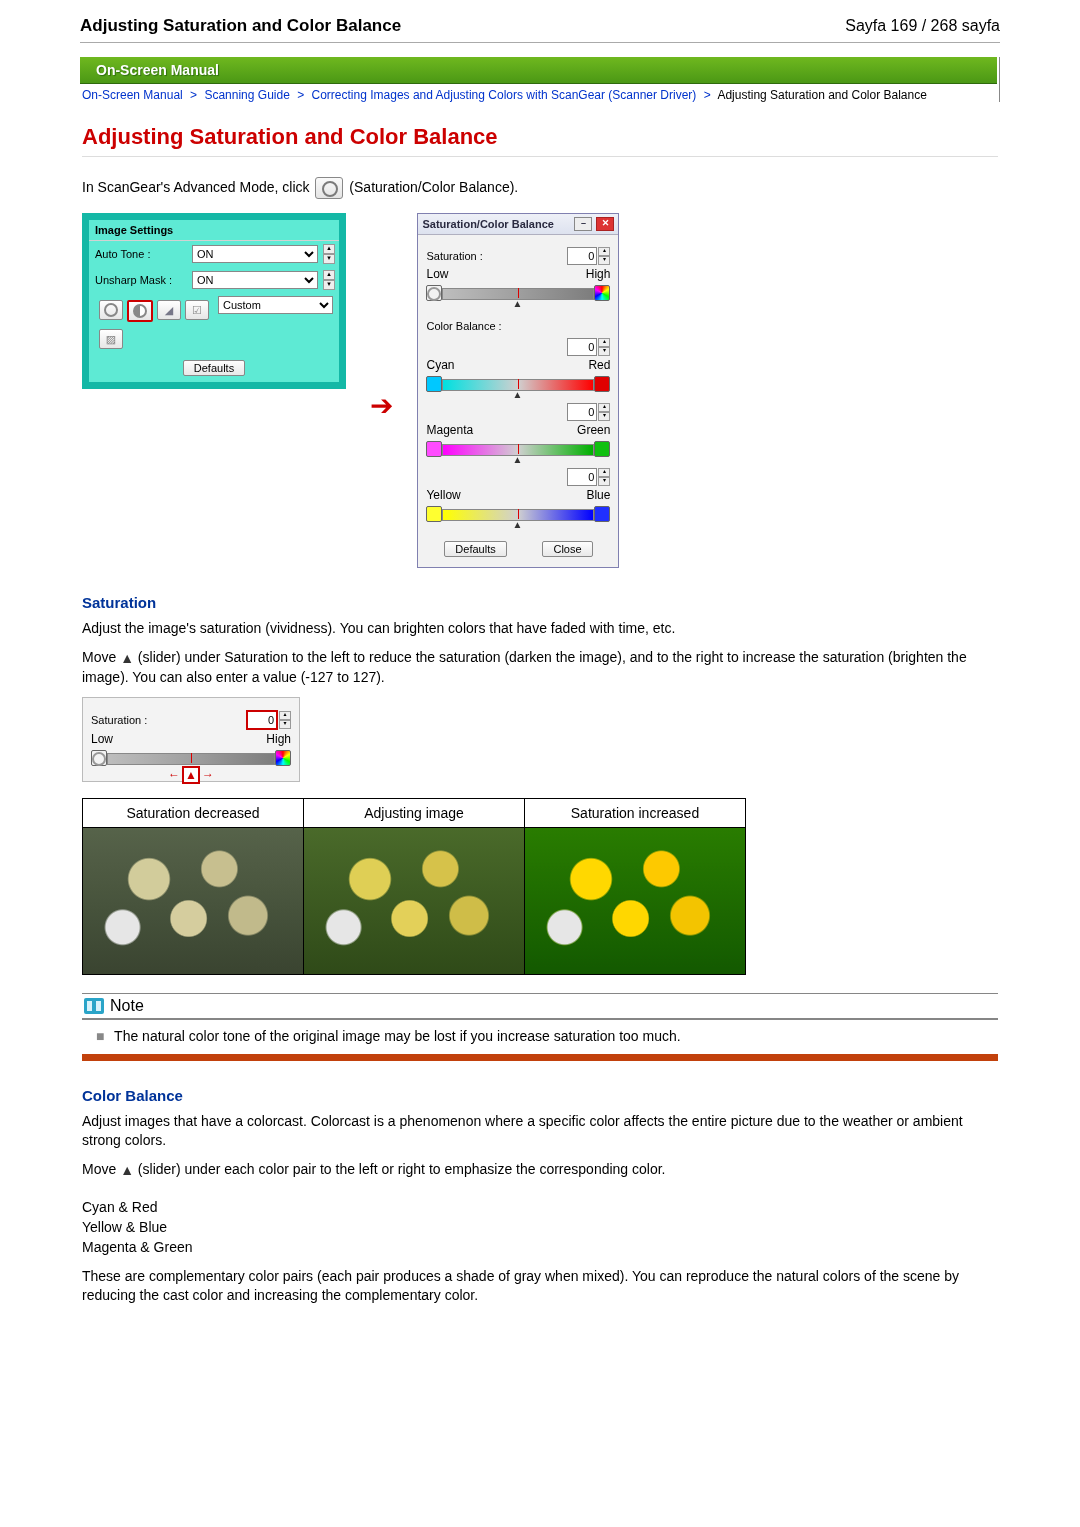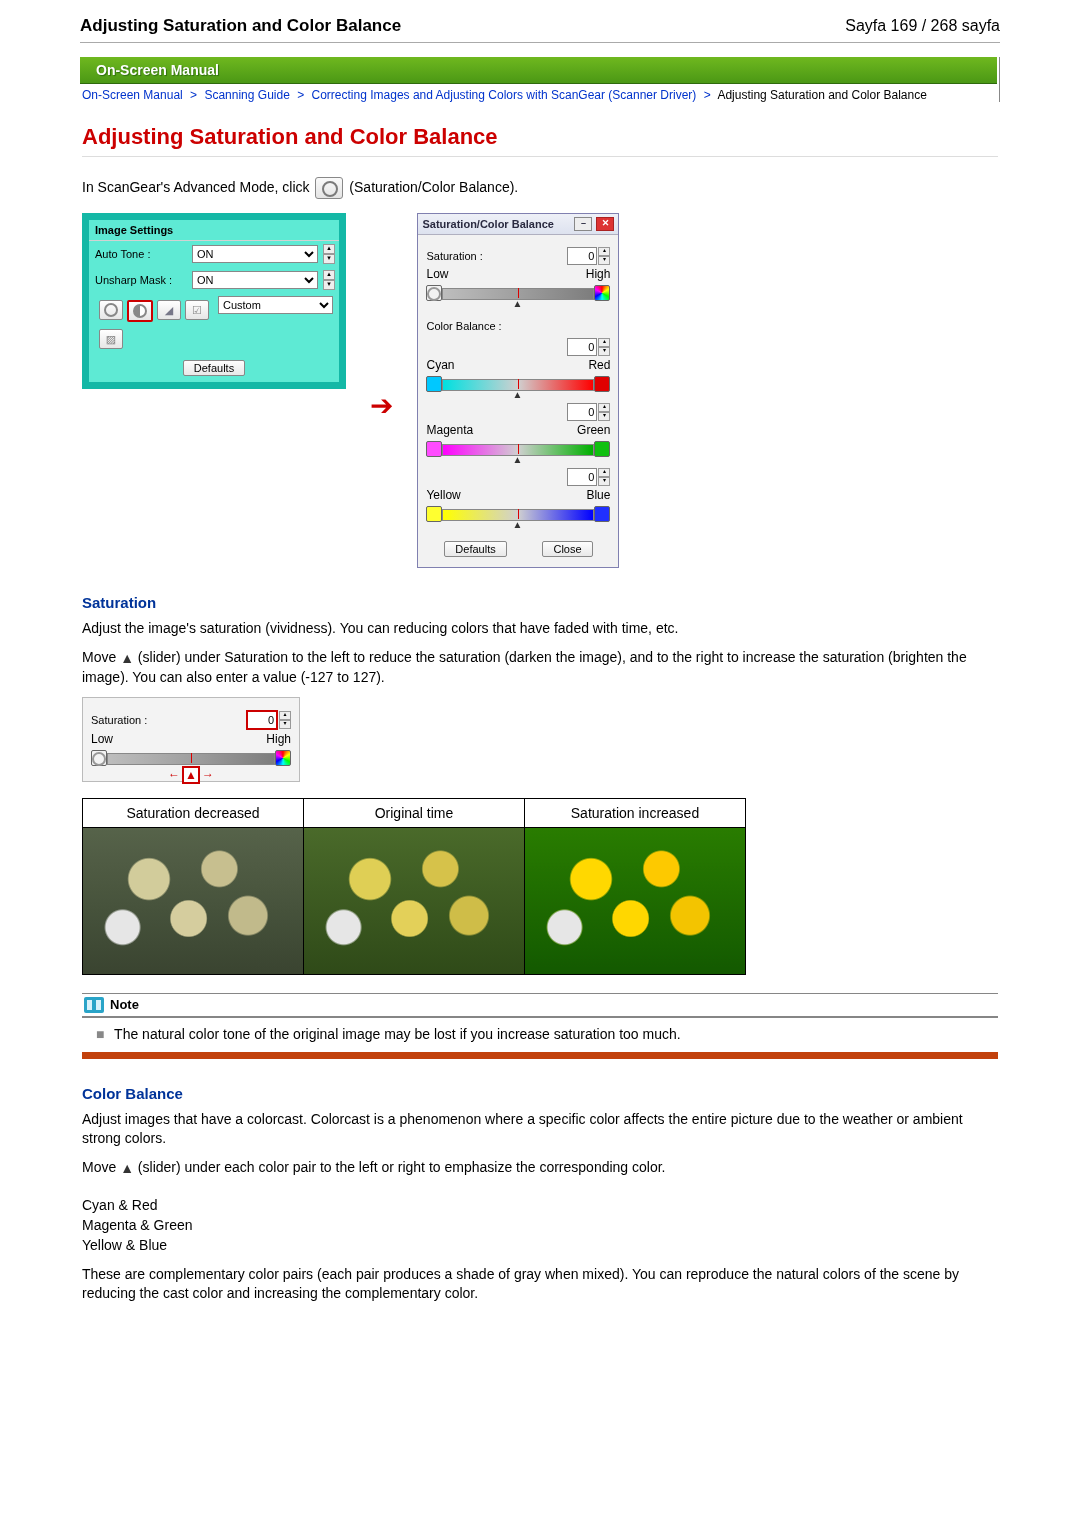--- a/index.html
+++ b/index.html
@@ -366,21 +366,21 @@
     background: #2aa4c8;
     border-radius: 2px;
     position: relative;
   }
   .note-icon::before {
     content:""; position:absolute; left:3px; top:3px; width:5px; height:10px; background:#d9f2fb;
   }
   .note-icon::after {
     content:""; position:absolute; right:3px; top:3px; width:5px; height:10px; background:#d9f2fb;
   }
-  .note-title { font-weight: bold; font-size: 13px; }
+  .note-title { font-weight: normal; font-size: 16px; }
   .note-body {
     border-bottom: 7px solid #c2410c;
     padding: 8px 4px 10px 14px;
     font-size: 14px;
   }
   .note-body .bullet { color:#888; margin-right:6px; }
 
   .pair-list { margin: 20px 0 12px 0; }
   .pair-list div { margin: 4px 0; }
 </style>
@@ -572,21 +572,21 @@
 
           <div class="dlg-btns">
             <button class="defaults-btn">Defaults</button>
             <button class="defaults-btn">Close</button>
           </div>
         </div>
       </div>
     </div>
 
     <div class="h2">Saturation</div>
-    <div class="para">Adjust the image's saturation (vividness). You can reducing colors that have faded with time, etc.</div>
+    <div class="para">Adjust the image's saturation (vividness). You can brighten colors that have faded with time, etc.</div>
     <div class="para">
       <span>Move </span><span class="slider-glyph">▲</span><span> (slider) under Saturation to the left to reduce the saturation (darken the image), and to the right to increase the saturation (brighten the image). You can also enter a value (-127 to 127).</span>
     </div>
 
     <div class="sat-ill">
       <div class="field-row">
         <span>Saturation :</span>
         <span class="num-box">
           <input value="0" style="">
           <span class="spin-v">
@@ -605,21 +605,21 @@
         <span class="tick"></span>
         <span class="cap right cap-sat-r"></span>
         <span class="arrows">← <span class="marker-box">▲</span> →</span>
       </div>
     </div>
 
     <table class="compare">
       <tbody>
           <tr>
         <th>Saturation decreased</th>
-        <th>Original time</th>
+        <th>Adjusting image</th>
         <th>Saturation increased</th>
       </tr>
       <tr>
         <td class="img">
               <div class="flower desat"></div>
             </td>
         <td class="img">
               <div class="flower"></div>
             </td>
         <td class="img">
@@ -640,19 +640,19 @@
       </div>
     </div>
 
     <div class="h2">Color Balance</div>
     <div class="para">Adjust images that have a colorcast. Colorcast is a phenomenon where a specific color affects the entire picture due to the weather or ambient strong colors.</div>
     <div class="para">
       <span>Move </span><span class="slider-glyph">▲</span><span> (slider) under each color pair to the left or right to emphasize the corresponding color.</span>
     </div>
     <div class="pair-list">
       <div>Cyan &amp; Red</div>
+      <div>Yellow &amp; Blue</div>
       <div>Magenta &amp; Green</div>
-      <div>Yellow &amp; Blue</div>
     </div>
     <div class="para">These are complementary color pairs (each pair produces a shade of gray when mixed). You can reproduce the natural colors of the scene by reducing the cast color and increasing the complementary color.</div>
 
   </div>
 </div>
 
 </body></html>

